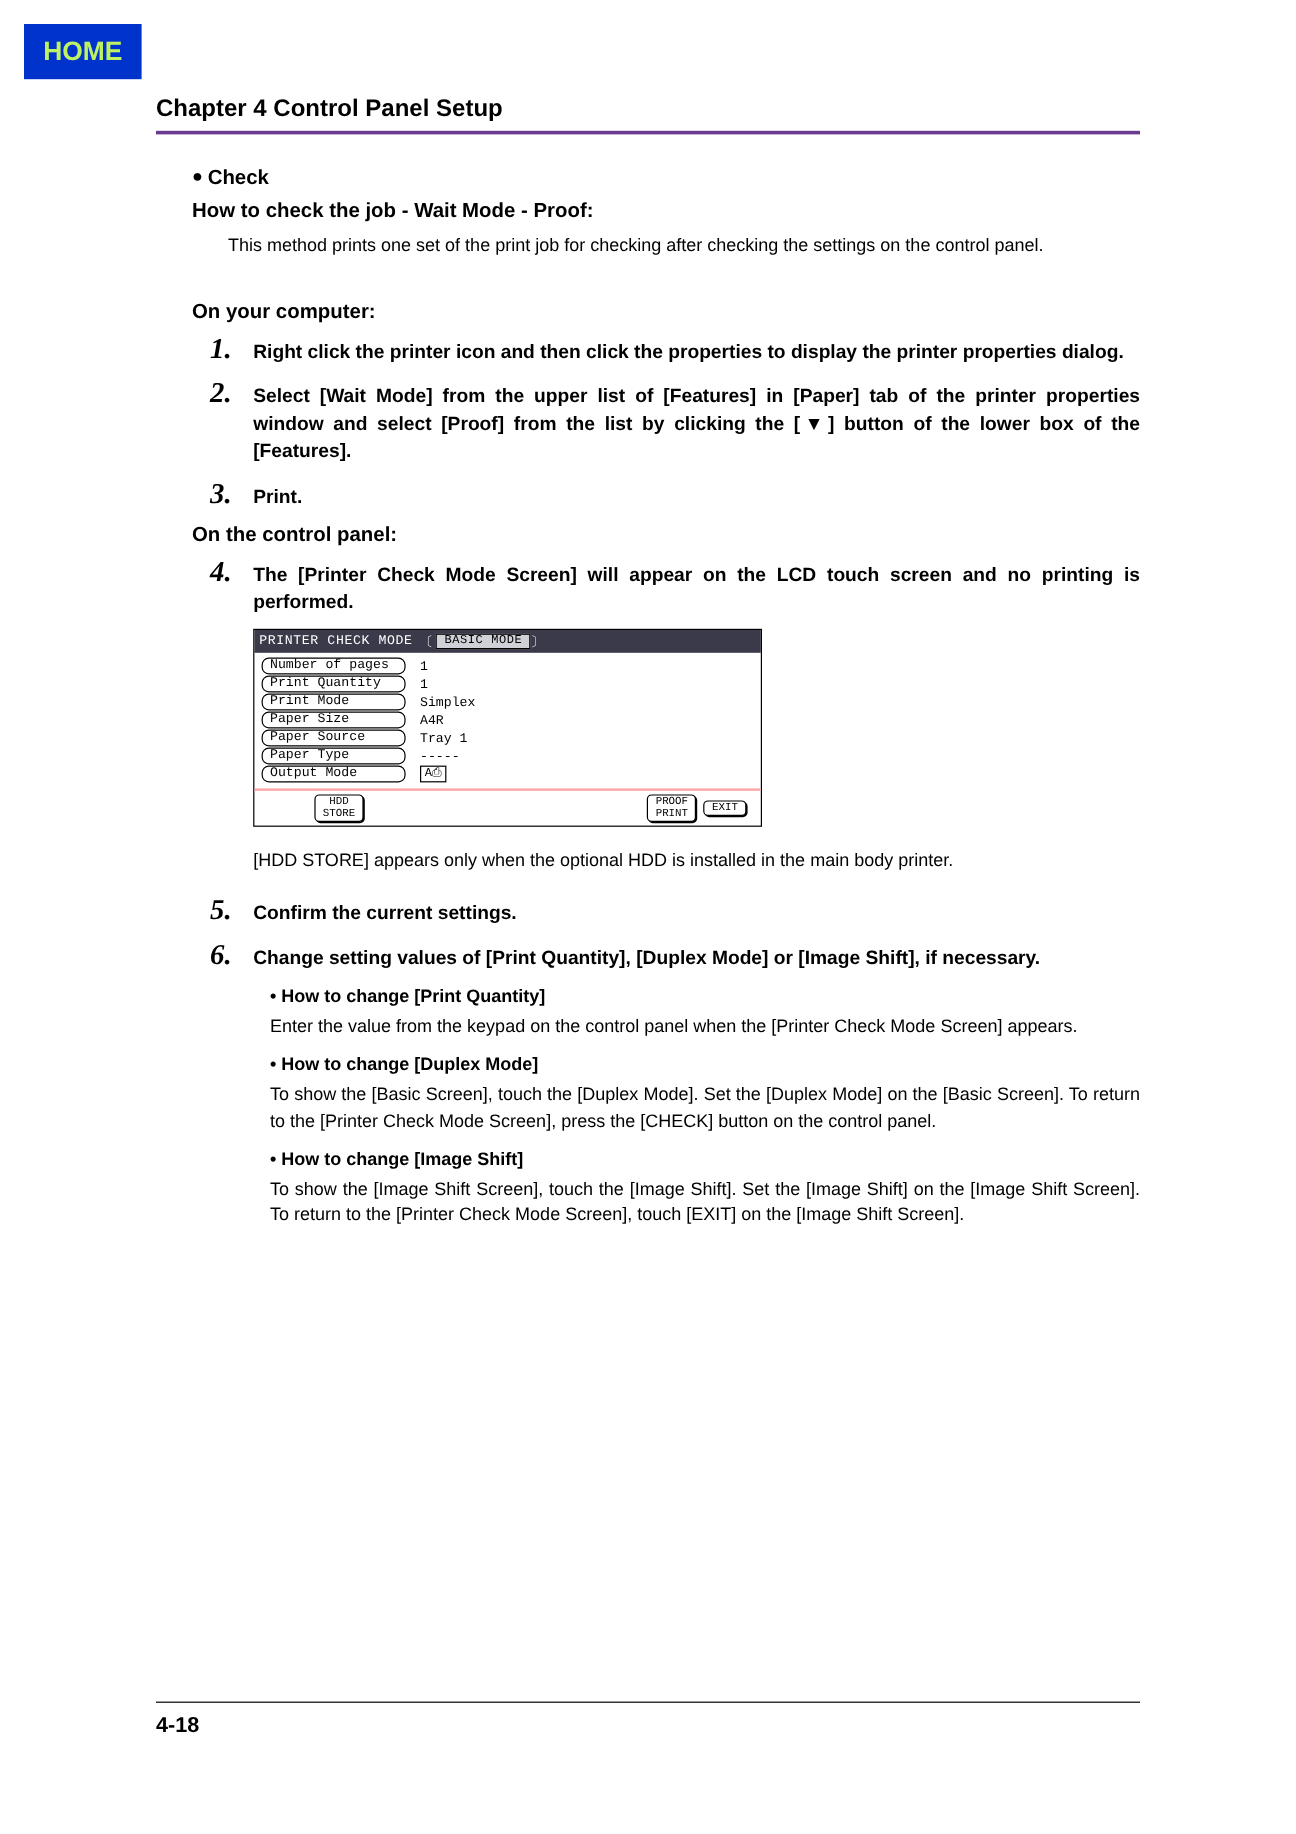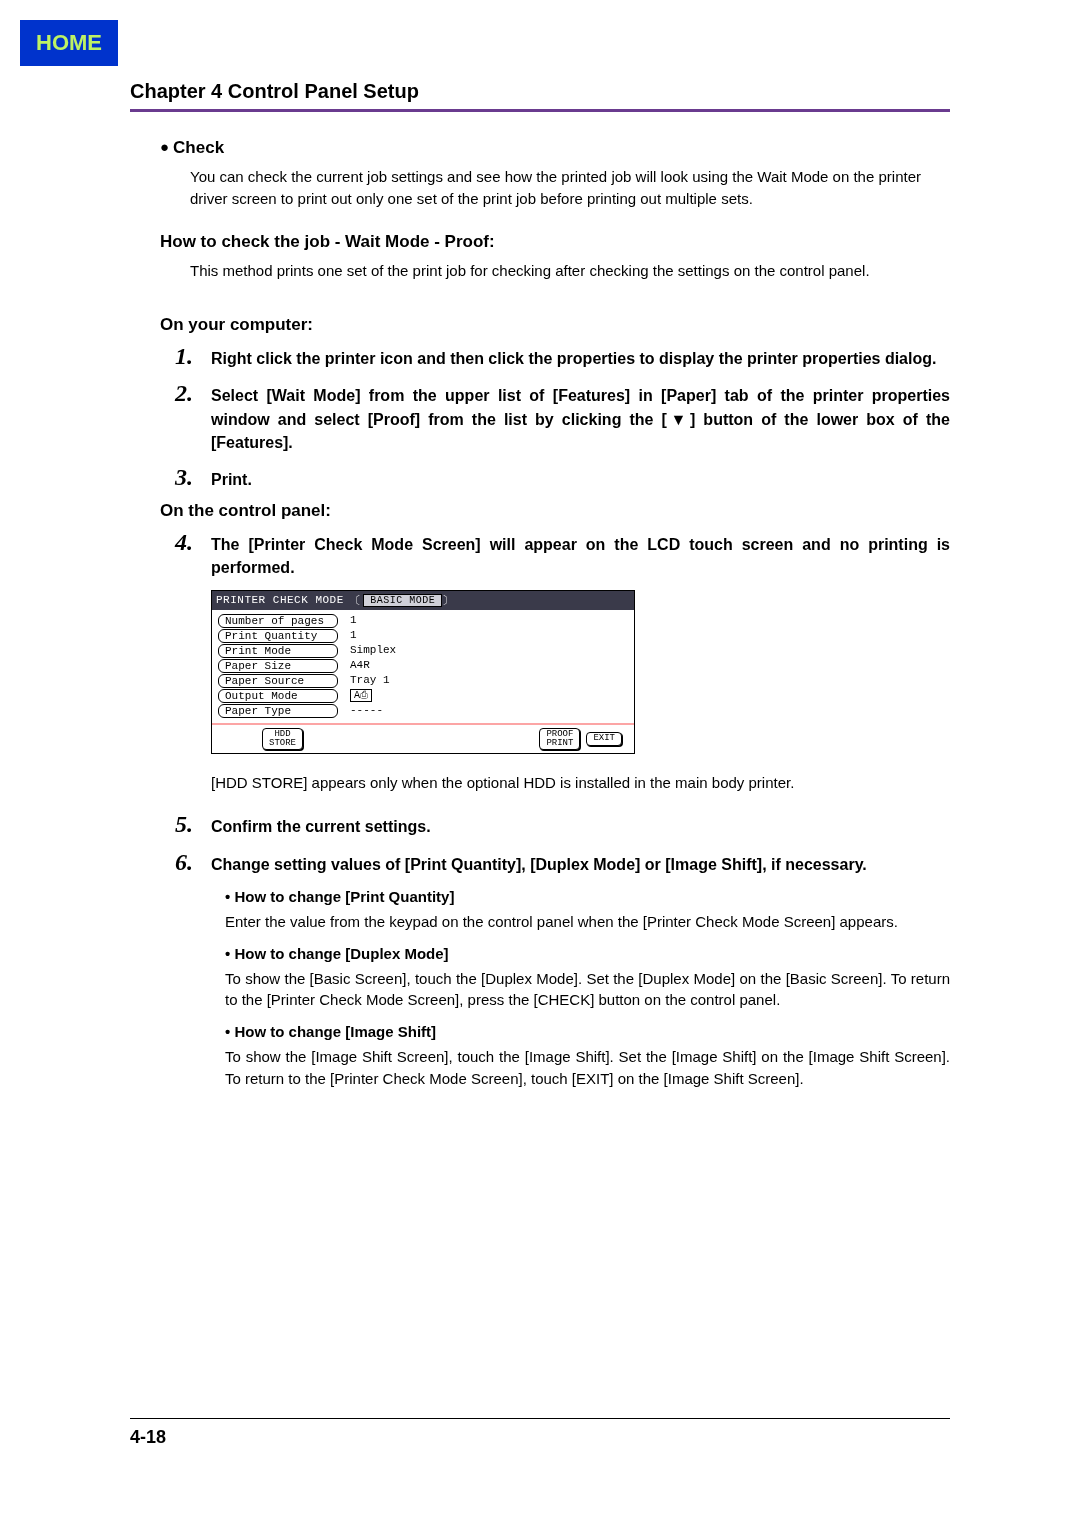--- a/index.html
+++ b/index.html
@@ -115,21 +115,21 @@
   }
   .lcd-tab {
     background: #d0d0d8;
     border: 1px solid #000;
     color: #000;
     padding: 0 6px;
     margin-left: 2px;
     font-size: 10px;
   }
   .lcd-body { padding: 4px 6px; }
-  .lcd-row { display: flex; align-items: flex-start; margin-bottom: 1px; }
+  .lcd-row { display: flex; align-items: flex-end; margin-bottom: 1px; }
   .lcd-field {
     border: 1px solid #000;
     border-radius: 6px;
     padding: 0 6px;
     min-width: 120px;
     font-size: 11px;
     background: #fff;
   }
   .lcd-val { margin-left: 12px; font-size: 11px; }
   .lcd-output-icon {
@@ -223,21 +223,20 @@
 </head>
 <body>
 
 <div class="home-btn">HOME</div>
 
 <div class="page">
 
   <div class="chapter-title">Chapter 4 Control Panel Setup</div>
 
   <div class="section-head bullet-circle">Check</div>
-  <div class="body-text">You can check the current job settings and see how the printed job will look using the Wait Mode on the printer driver screen to print out only one set of the print job before printing out multiple sets.</div>
 
   <div class="subhead">How to check the job - Wait Mode - Proof:</div>
   <div class="body-text">This method prints one set of the print job for checking after checking the settings on the control panel.</div>
 
   <div class="subhead2">On your computer:</div>
 
   <div class="step-row">
     <div class="step-num">1.</div>
     <div class="step-text">Right click the printer icon and then click the properties to display the printer properties dialog.</div>
   </div>
@@ -280,26 +279,26 @@
         </div>
         <div class="lcd-row">
           <span class="lcd-field">Paper Size</span>
           <span class="lcd-val">A4R</span>
         </div>
         <div class="lcd-row">
           <span class="lcd-field">Paper Source</span>
           <span class="lcd-val">Tray 1</span>
         </div>
         <div class="lcd-row">
+          <span class="lcd-field">Paper Type</span>
+          <span class="lcd-val">-----</span>
+        </div>
+        <div class="lcd-row">
           <span class="lcd-field">Output Mode</span>
           <span class="lcd-output-icon">A⎙</span>
-        </div>
-        <div class="lcd-row">
-          <span class="lcd-field">Paper Type</span>
-          <span class="lcd-val">-----</span>
         </div>
       </div>
       <div class="lcd-bottom">
         <div class="lcd-btn hdd" style="white-space:pre-line">HDD
 STORE</div>
         <div class="spacer"></div>
         <div class="lcd-btn" style="white-space:pre-line">PROOF
 PRINT</div>
         <div class="lcd-btn">EXIT</div>
       </div>

